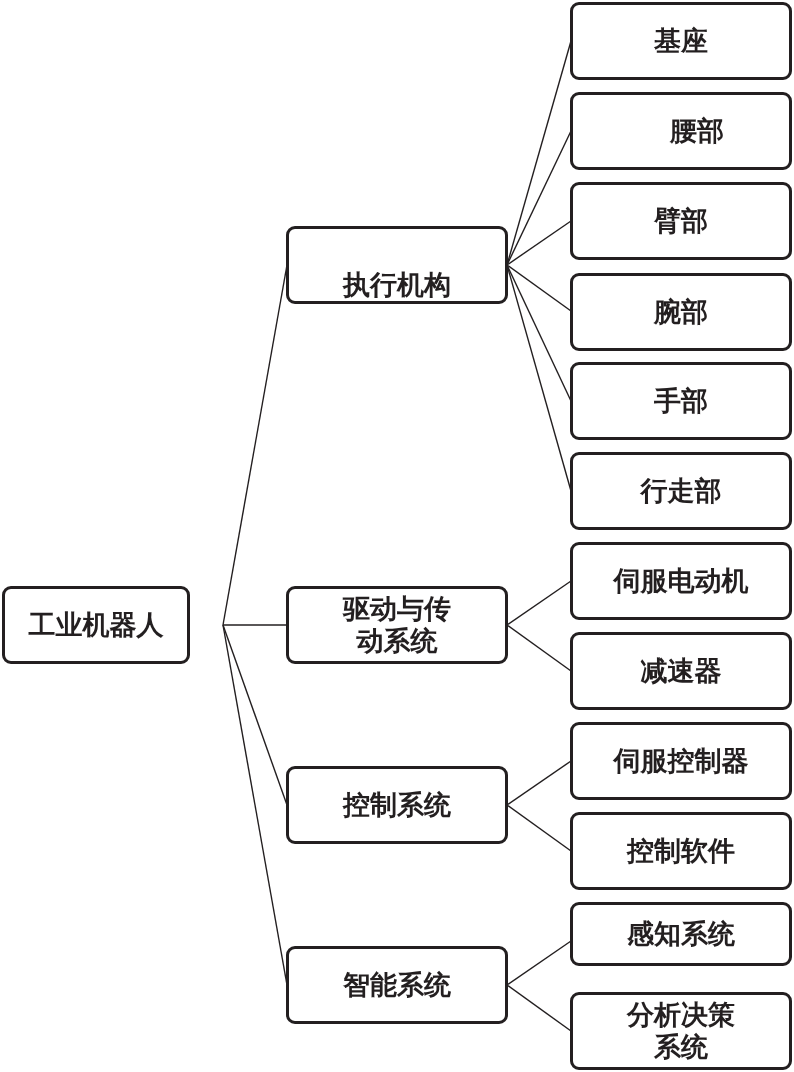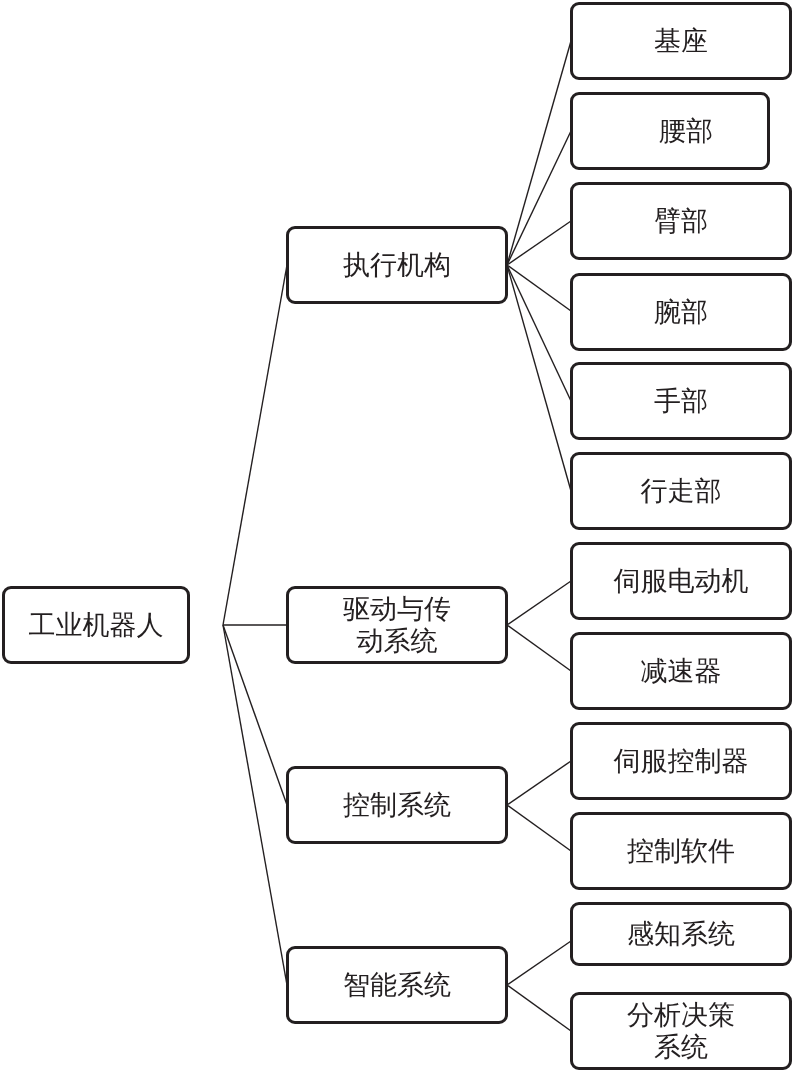--- a/index.html
+++ b/index.html
@@ -3,21 +3,21 @@
 <meta charset="utf-8">
 <style>
   html, body { margin: 0; padding: 0; background: #ffffff; }
   body { width: 794px; height: 1072px; position: relative; overflow: hidden;
          font-family: "DejaVu Serif", "Liberation Serif", serif; color: #231f20; }
   #lines { position: absolute; left: 0; top: 0; width: 794px; height: 1072px; }
   #lines line { stroke: #231f20; stroke-width: 1.4; }
   .node { position: absolute; box-sizing: border-box; border: 3px solid #231f20;
           border-radius: 9px; background: #fff; display: flex; align-items: center;
           justify-content: center; text-align: center; font-size: 27px; line-height: 1.2;
-          white-space: pre-line; }
+          white-space: pre-line; font-weight: bold; }
 </style>
 </head>
 <body>
 
 <svg id="lines" xmlns="http://www.w3.org/2000/svg">
     <line x1="223" y1="625" x2="287" y2="265"></line>
     <line x1="507" y1="265" x2="571" y2="41"></line>
     <line x1="507" y1="265" x2="571" y2="131"></line>
     <line x1="507" y1="265" x2="571" y2="221"></line>
     <line x1="507" y1="265" x2="571" y2="311"></line>
@@ -31,38 +31,38 @@
     <line x1="507" y1="805" x2="571" y2="851"></line>
     <line x1="223" y1="625" x2="287" y2="985"></line>
     <line x1="507" y1="985" x2="571" y2="941"></line>
     <line x1="507" y1="985" x2="571" y2="1031"></line>
   </svg>
 
 <div class="node" id="n-root" style="left:2px;top:586px;width:188px;height:78px;">
   <span>工业机器人</span>
 </div>
 
-<div class="node" id="n-0" style="left:286px;top:226px;width:222px;height:78px;">
+<div class="node" id="n-0" style="left:286px;top:226px;width:222px;height:78px;align-items:flex-end;">
   <span>执行机构</span>
 </div>
 <div class="node" id="n-1" style="left:286px;top:586px;width:222px;height:78px;">
   <span>驱动与传
 动系统</span>
 </div>
 <div class="node" id="n-2" style="left:286px;top:766px;width:222px;height:78px;">
   <span>控制系统</span>
 </div>
 <div class="node" id="n-3" style="left:286px;top:946px;width:222px;height:78px;">
   <span>智能系统</span>
 </div>
 
 <div class="node" id="n-0-0" style="left:570px;top:2px;width:222px;height:78px;">
   <span>基座</span>
 </div>
-<div class="node" id="n-0-1" style="left:570px;top:92px;width:200px;height:78px;padding-left:32px;">
+<div class="node" id="n-0-1" style="left:570px;top:92px;width:222px;height:78px;padding-left:32px;">
   <span>腰部</span>
 </div>
 <div class="node" id="n-0-2" style="left:570px;top:182px;width:222px;height:78px;">
   <span>臂部</span>
 </div>
 <div class="node" id="n-0-3" style="left:570px;top:273px;width:222px;height:78px;">
   <span>腕部</span>
 </div>
 <div class="node" id="n-0-4" style="left:570px;top:362px;width:222px;height:78px;">
   <span>手部</span>

